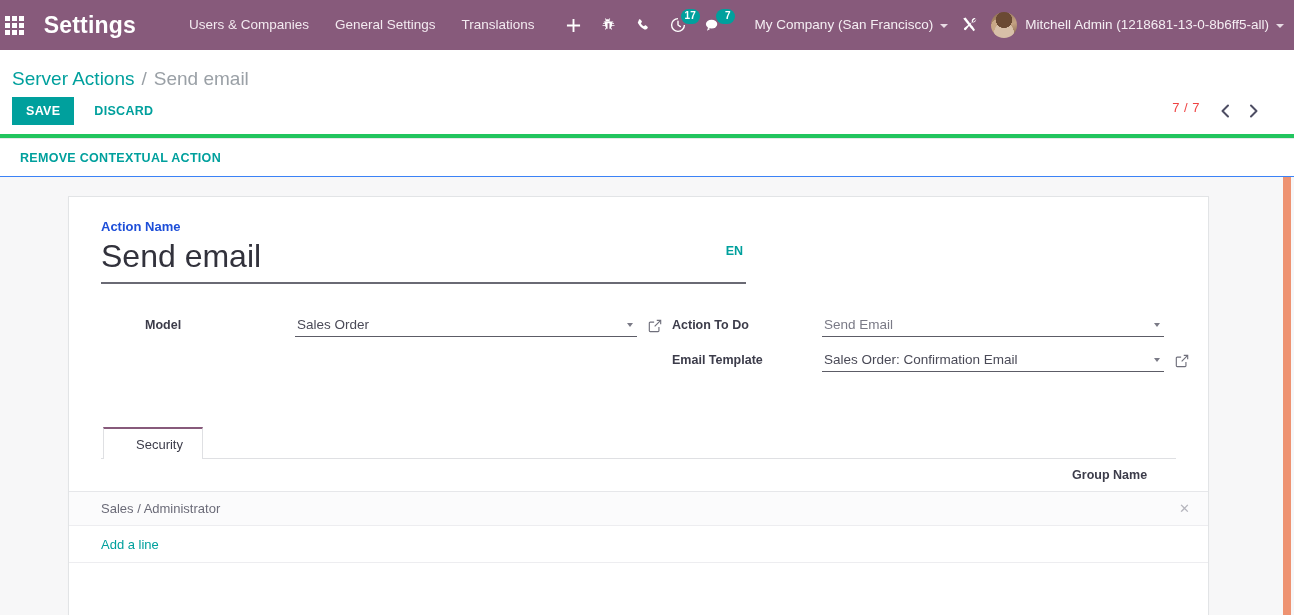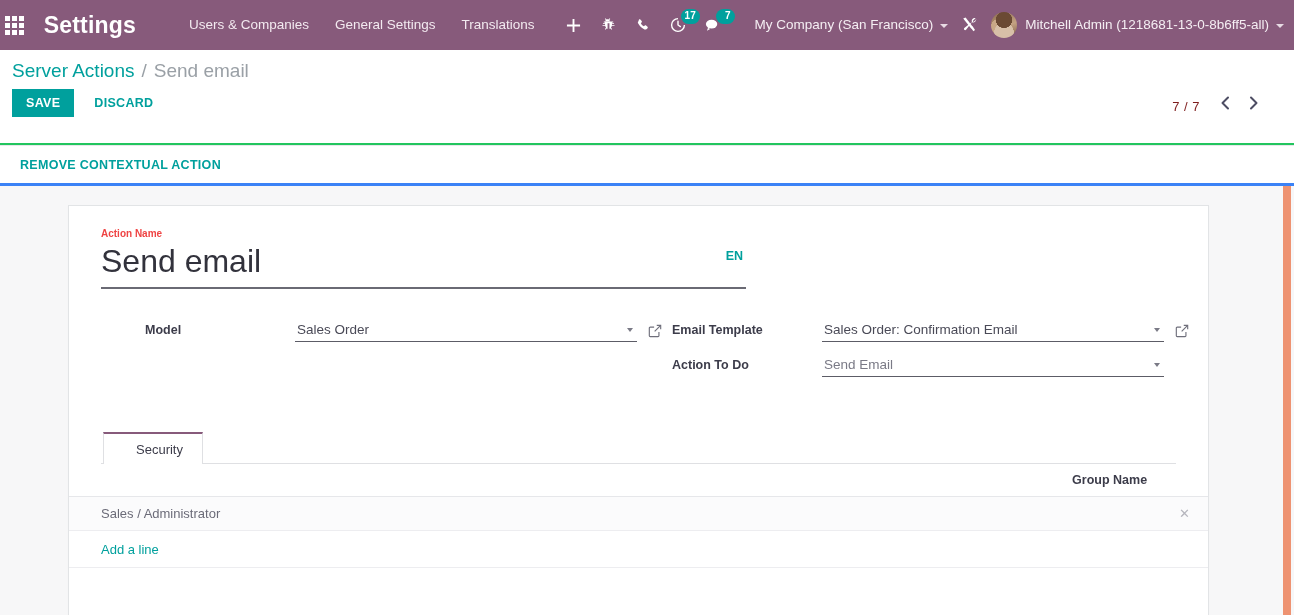--- a/index.html
+++ b/index.html
@@ -102,22 +102,23 @@
       radial-gradient(circle at 50% 78%, #d8c0a8 0 40%, transparent 41%),
       radial-gradient(circle at 28% 55%, #c9a886 0 30%, transparent 31%),
       linear-gradient(160deg, #8a6a4a, #c4a283 55%, #7a5a3e);
     overflow: hidden;
     flex: none;
   }
 
   
   .control-panel {
     background: #ffffff;
-    border-bottom: 2px solid #22c55e;
-    padding: 0 0 17px 0;
+    border-bottom: 4px solid #22c55e;
+    padding: 0 0 0 0;
+    margin-top: 8px;
   }
   .breadcrumb-row {
     display: flex;
     align-items: baseline;
     padding: 10px 12px 0 12px;
   }
   .bc-link {
     color: #00A09D;
     font-size: 19px;
     cursor: pointer;
@@ -150,37 +151,37 @@
     font-weight: bold;
     letter-spacing: .3px;
     padding: 7px 14px;
     margin-left: 6px;
     cursor: pointer;
     font-family: inherit;
   }
   .pager {
     margin-left: auto;
     display: flex;
-    align-items: flex-end;
+    align-items: flex-start;
     gap: 6px;
-    color: #7f1d1d;
+    color: #ef4444;
     font-size: 13px;
     padding-right: 18px;
   }
   .pager-value { margin-right: 8px; letter-spacing: .5px; }
   .pager-btn {
     width: 22px; height: 22px;
     display: flex; align-items: center; justify-content: center;
     cursor: pointer;
     color: #4d4d63;
   }
 
   .action-bar {
     border-top: 1px solid #e7e7ea;
-    border-bottom: 3px solid #3b82f6;
+    border-bottom: 1px solid #3b82f6;
     padding: 9px 12px;
     background: #fff;
   }
   .btn-link-action {
     background: transparent;
     border: none;
     color: #00A09D;
     font-size: 12.5px;
     font-weight: bold;
     letter-spacing: .3px;
@@ -202,23 +203,23 @@
     top: 19px;
     width: 1141px;
     min-height: 420px;
     background: #ffffff;
     border: 1px solid #e2e4e6;
     box-shadow: 0 1px 1px rgba(0,0,0,.03);
   }
   .sheet-inner { padding: 22px 32px 0 32px; }
 
   .field-label-top {
-    font-size: 10px;
-    font-weight: bold;
-    color: #ef4444;
+    font-size: 13px;
+    font-weight: bold;
+    color: #1d4ed8;
     margin-bottom: 2px;
   }
   .title-row {
     position: relative;
     width: 645px;
   }
   .title-input {
     font-size: 32px;
     color: #32323c;
     border: none;
@@ -522,42 +523,42 @@
                   <path d="M14.2 1.8 7.6 8.4"></path>
                 </svg>
               </span>
             </div>
           </div>
         </div>
 
         <div class="col-right">
 
           <div class="frow">
+            <div class="flabel">Action To Do</div>
+            <div class="fctl">
+              <span class="finput-wrap w-action">
+                <input class="finput muted" value="Send Email" style="">
+                <span class="sel-caret"></span>
+              </span>
+            </div>
+          </div>
+
+          <div class="frow">
             <div class="flabel">Email Template</div>
             <div class="fctl">
               <span class="finput-wrap w-template">
                 <input class="finput" value="Sales Order: Confirmation Email" style="">
                 <span class="sel-caret"></span>
               </span>
               <span class="ext-link">
                 <svg width="14" height="14" viewBox="0 0 16 16" fill="none" stroke="#6f6f7b" stroke-width="1.3">
                   <path d="M12.5 9v4.5a1 1 0 0 1-1 1h-9a1 1 0 0 1-1-1v-9a1 1 0 0 1 1-1H7"></path>
                   <path d="M10 1.5h4.5V6"></path>
                   <path d="M14.2 1.8 7.6 8.4"></path>
                 </svg>
-              </span>
-            </div>
-          </div>
-
-          <div class="frow">
-            <div class="flabel">Action To Do</div>
-            <div class="fctl">
-              <span class="finput-wrap w-action">
-                <input class="finput muted" value="Send Email" style="">
-                <span class="sel-caret"></span>
               </span>
             </div>
           </div>
 
         </div>
       </div>
 
       <div class="notebook">
         <div class="nb-headers">
           <div class="nb-tab active">Security</div>

